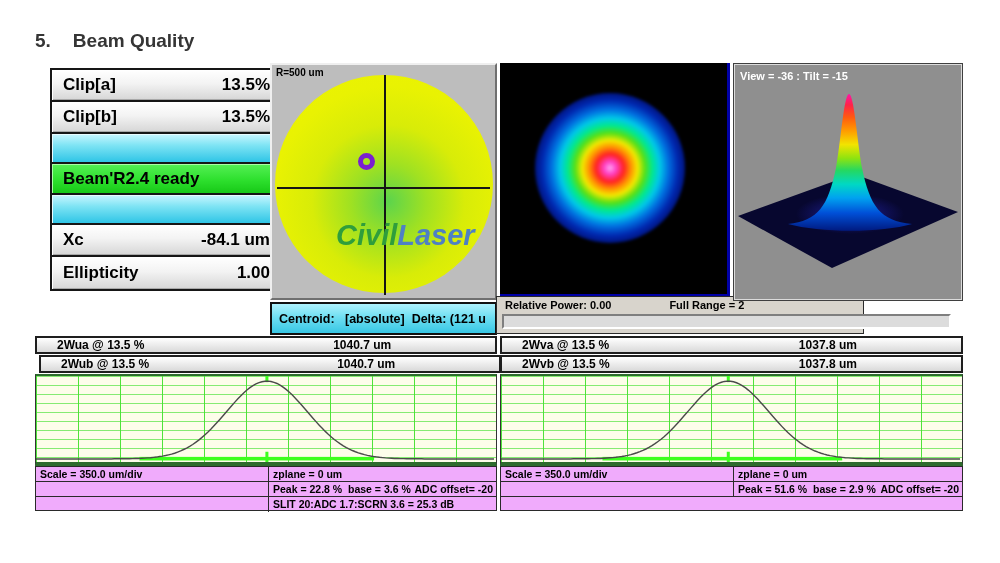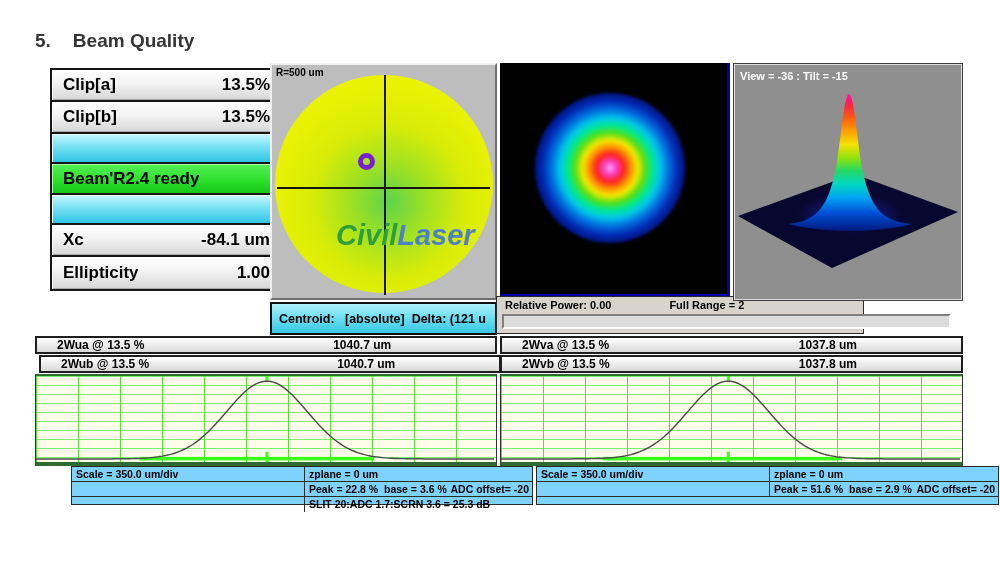--- a/index.html
+++ b/index.html
@@ -78,22 +78,22 @@
   
   .profile-plot{position:absolute;height:92px;box-sizing:border-box;background-color:#fdfdea;
       border-left:1px solid #333;border-right:1px solid #333;
       border-top:2px solid #2e6b2e;border-bottom:4px solid #2e6b2e;
       background-image:
         repeating-linear-gradient(to right, rgba(70,225,50,.95) 0 1px, transparent 1px 42px),
         repeating-linear-gradient(to bottom, rgba(70,225,50,.65) 0 1px, transparent 1px 9px);}
   .profile-plot svg{position:absolute;left:0;top:0;width:100%;height:100%;}
 
   
-  .info-table{position:absolute;height:39px;display:grid;grid-template-rows:15px 15px 15px;
-      border:1px solid #2a2a2a;background:#7dd3fc;box-sizing:border-box;font-size:10.5px;font-weight:bold;color:#000;margin-left:36px;}
+  .info-table{position:absolute;height:45px;display:grid;grid-template-rows:15px 15px 15px;
+      border:1px solid #2a2a2a;background:#f0abfc;box-sizing:border-box;font-size:10.5px;font-weight:bold;color:#000;}
   .info-row{display:grid;grid-template-columns:233px 1fr;border-bottom:1px solid #2a2a2a;}
   .info-row:last-child{border-bottom:none;}
   .info-cell{border-right:1px solid #2a2a2a;padding:1px 3px 0 4px;white-space:pre;overflow:hidden;box-sizing:border-box;}
   .info-cell:last-child{border-right:none;display:flex;justify-content:space-between;}
 </style>
 </head>
 <body>
 
 <div id="app">
 

